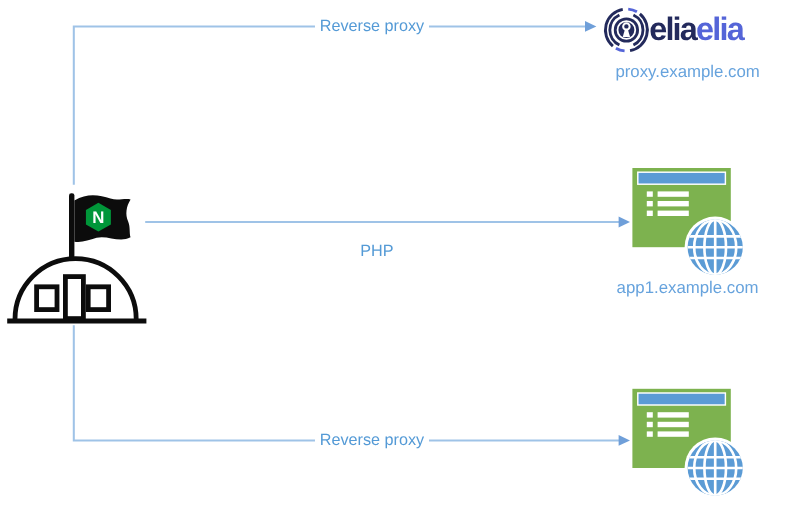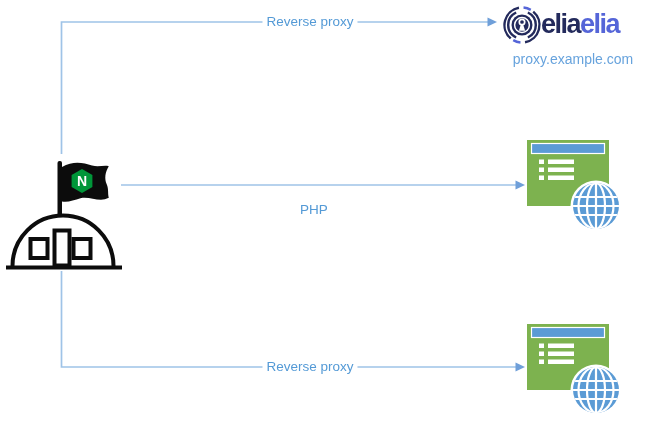--- a/index.html
+++ b/index.html
@@ -159,14 +159,15 @@
   <div class="conn-label" style="left:314px; top:185px;margin-top:24px;">PHP</div>
 
   <div class="conn-label" style="left:310px; top:366px;">Reverse proxy</div>
 
   <div class="brand">
     <span class="auth">elia</span><span class="elia">elia</span>
   </div>
 
   <div class="domain" style="left:573px; top:51px;">proxy.example.com</div>
 
+  <div class="domain" style="left:573px; top:231px;">app1.example.com</div>
 
 </div>
 
 </body></html>

